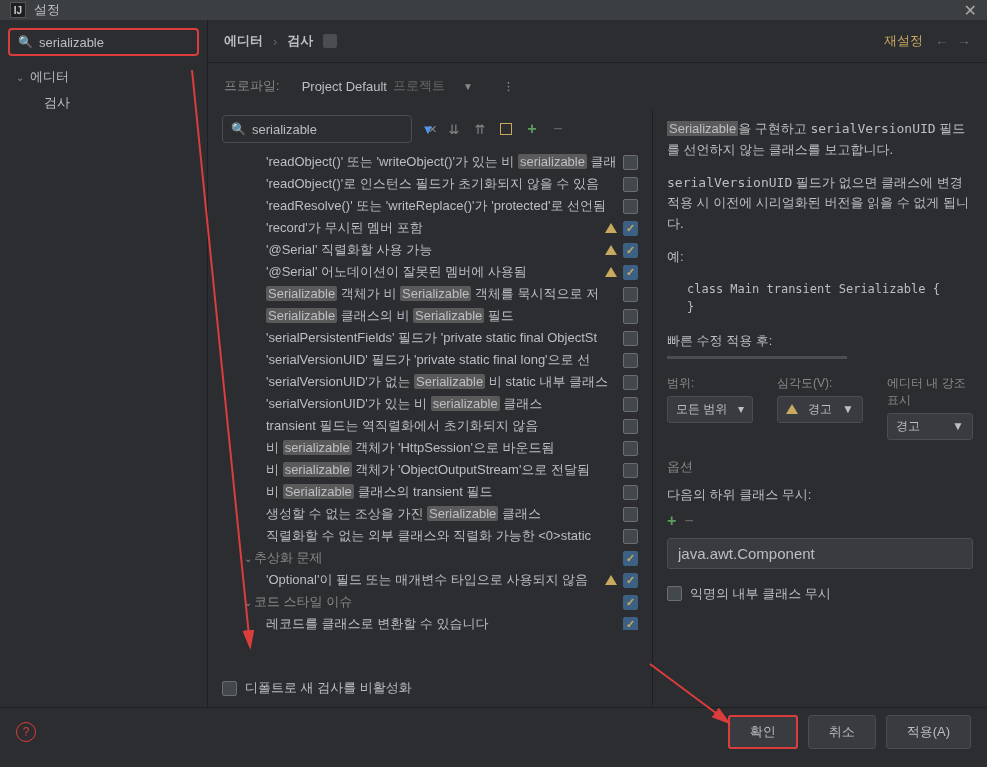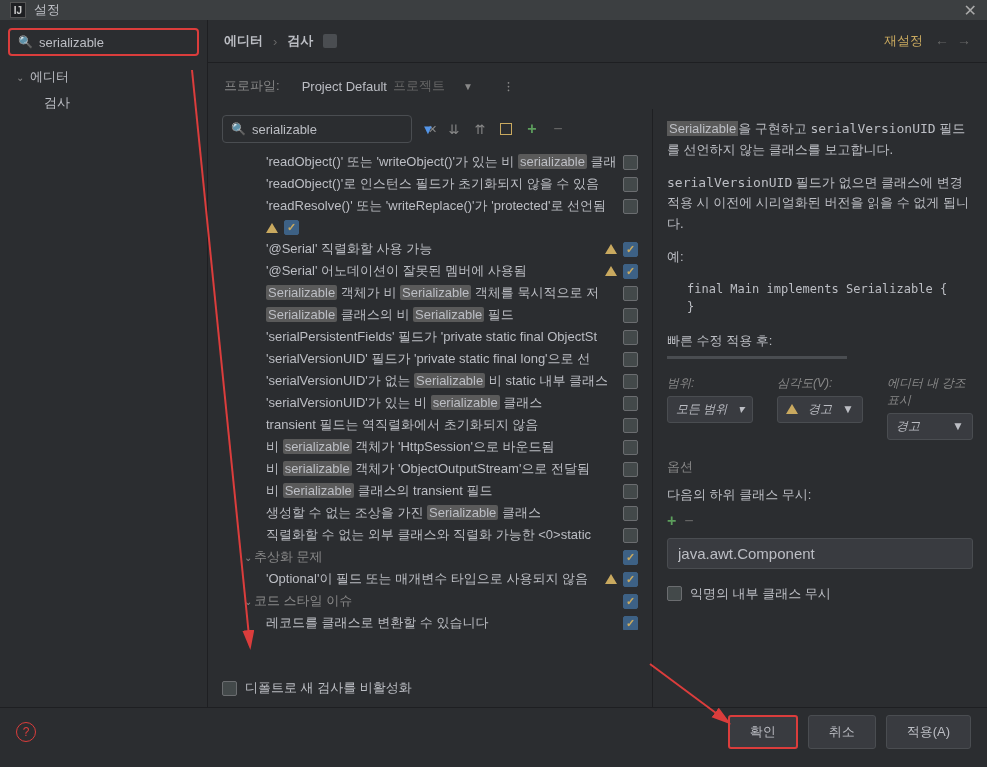--- a/index.html
+++ b/index.html
@@ -243,21 +243,21 @@
     .code-text { font-family: 'Consolas', monospace; color: #bcbec4; }
     .code-block {
       margin: 8px 0 16px 20px;
       font-family: 'Consolas', monospace;
       font-size: 12px;
       line-height: 1.5;
     }
     .section-title { color: #bcbec4; margin: 12px 0 6px; }
     .progress-bar { height: 3px; background: #4a4d51; margin-bottom: 16px; width: 180px; }
     
-    .form-row { display: flex; gap: 24px; margin-bottom: 10px; font-style: italic; }
+    .form-row { display: flex; gap: 24px; margin-bottom: 10px; }
     .form-col { flex: 1; }
     .form-label { color: #888; font-size: 12px; margin-bottom: 4px; display: block; }
     .dropdown-box {
       background: #393b40;
       border: 1px solid #4a4d51;
       border-radius: 3px;
       padding: 4px 8px;
       display: flex;
       align-items: center;
       justify-content: space-between;
@@ -414,20 +414,21 @@
               </div>
               <div class="tree-row indent2">
                 <span class="row-text">'readObject()'로 인스턴스 필드가 초기화되지 않을 수 있음</span>
                 <span class="checkbox"></span>
               </div>
               <div class="tree-row indent2">
                 <span class="row-text">'readResolve()' 또는 'writeReplace()'가 'protected'로 선언됨</span>
                 <span class="checkbox"></span>
               </div>
               <div class="tree-row indent2">
+                <span class="row-text">'record'가 무시된 멤버 포함</span>
                 <span class="warn-icon"></span>
                 <span class="checkbox checked"></span>
               </div>
               <div class="tree-row indent2">
                 <span class="row-text">'@Serial' 직렬화할 사용 가능</span>
                 <span class="warn-icon"></span>
                 <span class="checkbox checked"></span>
               </div>
               <div class="tree-row indent2">
                 <span class="row-text">'@Serial' 어노데이션이 잘못된 멤버에 사용됨</span>
@@ -525,21 +526,21 @@
 
       <div class="inspection-right">
         <div class="desc-text">
           <span class="hl">Serializable</span><span>을 구현하고 </span><span class="code-text">serialVersionUID</span><span> 필드를 선언하지 않는 클래스를 보고합니다.</span>
         </div>
         <div class="desc-text">
           <span class="code-text">serialVersionUID</span><span> 필드가 없으면 클래스에 변경 적용 시 이전에 시리얼화된 버전을 읽을 수 없게 됩니다.</span>
         </div>
         <div class="desc-text">예:</div>
         <div class="code-block">
-          <div><span>final Main implements </span><span class="hl">Serializable</span><span> {</span></div>
+          <div><span>class Main transient </span><span class="hl">Serializable</span><span> {</span></div>
           <div>}</div>
         </div>
         <div class="section-title">빠른 수정 적용 후:</div>
         <div class="progress-bar"></div>
 
         <div class="form-row">
           <div class="form-col">
             <span class="form-label">범위:</span>
             <div class="dropdown-box">
               <span>모든 범위</span>

